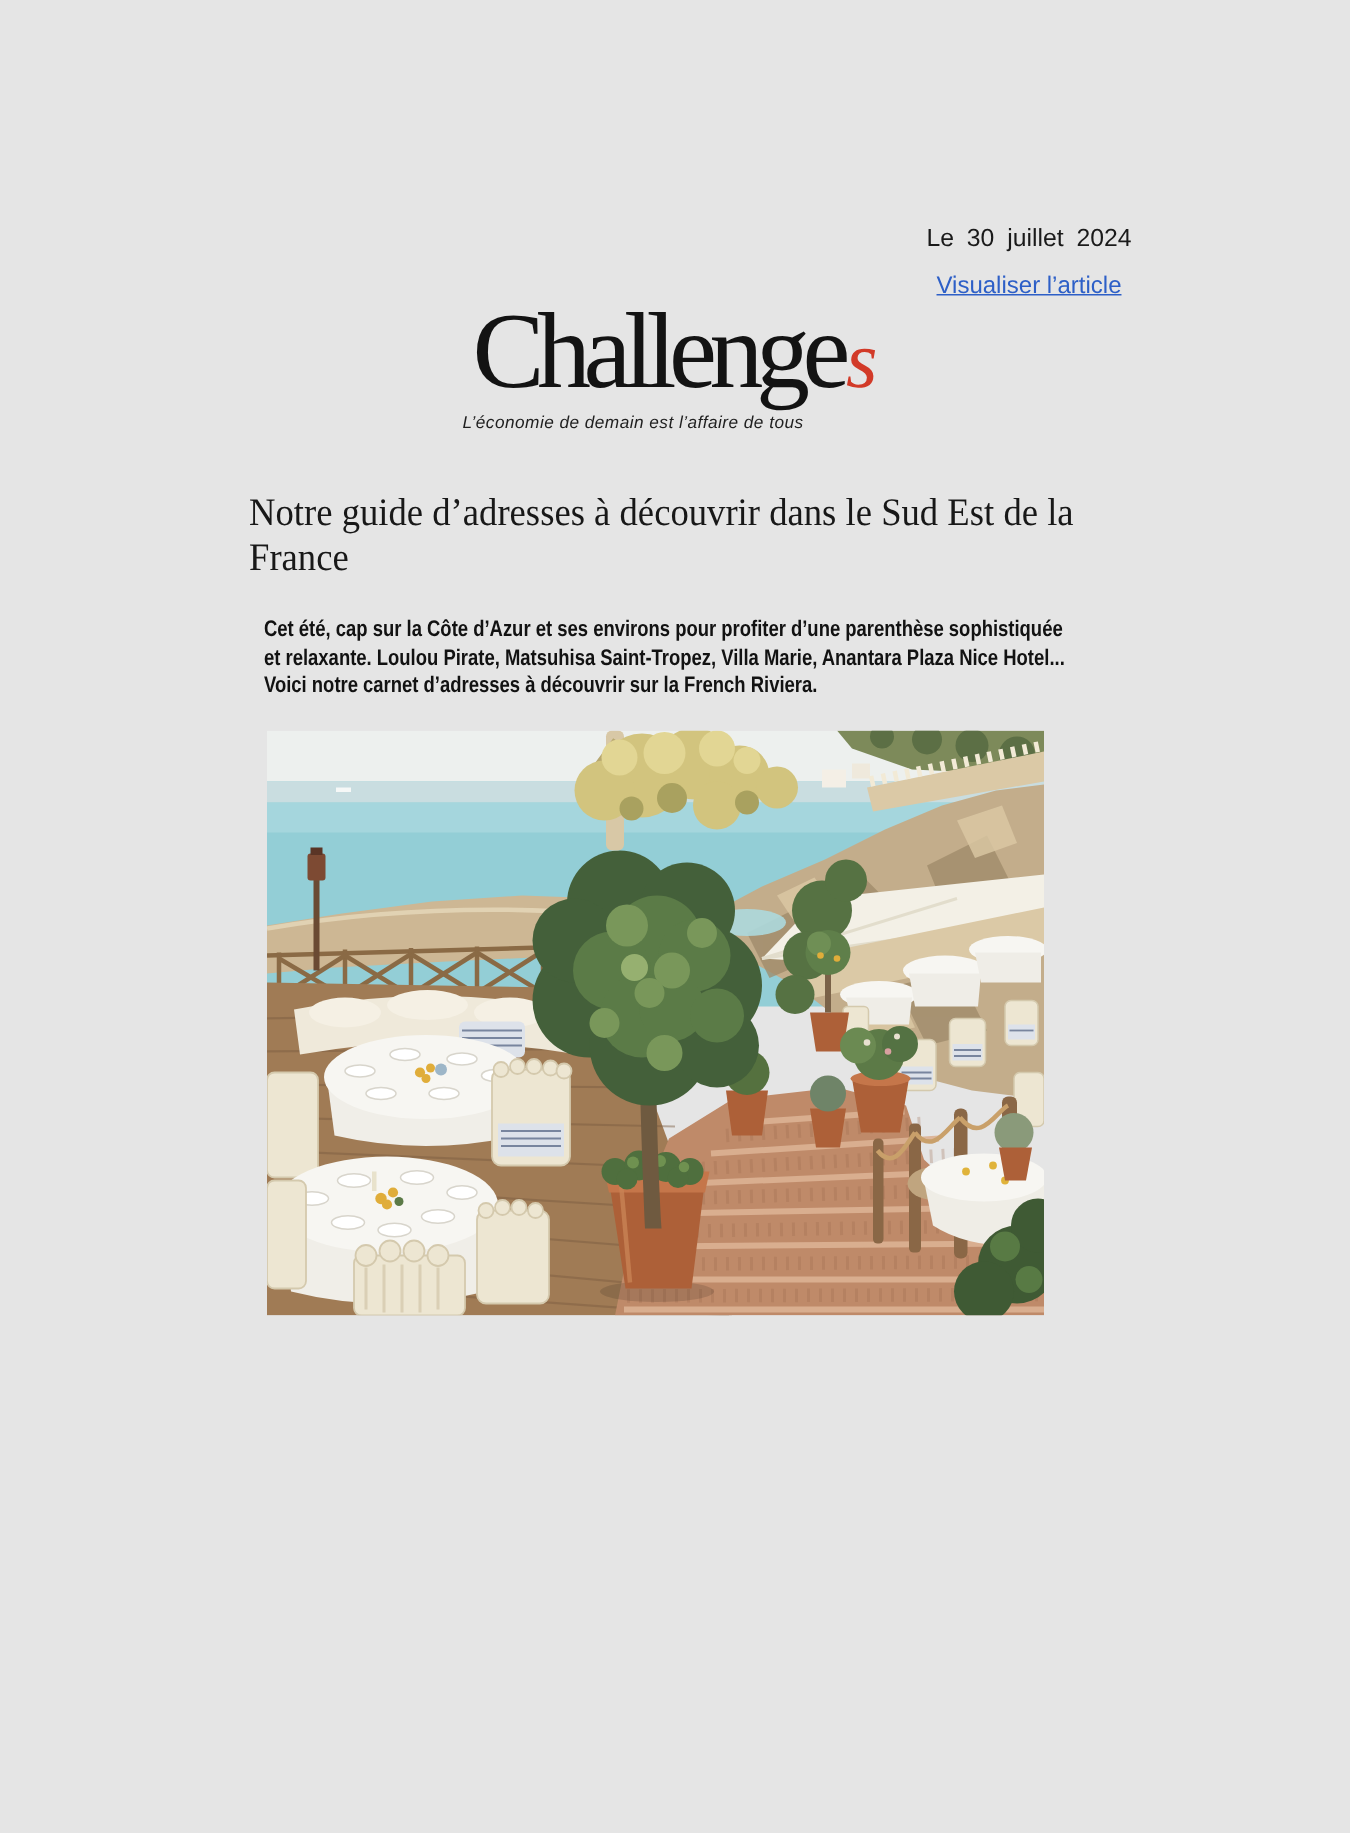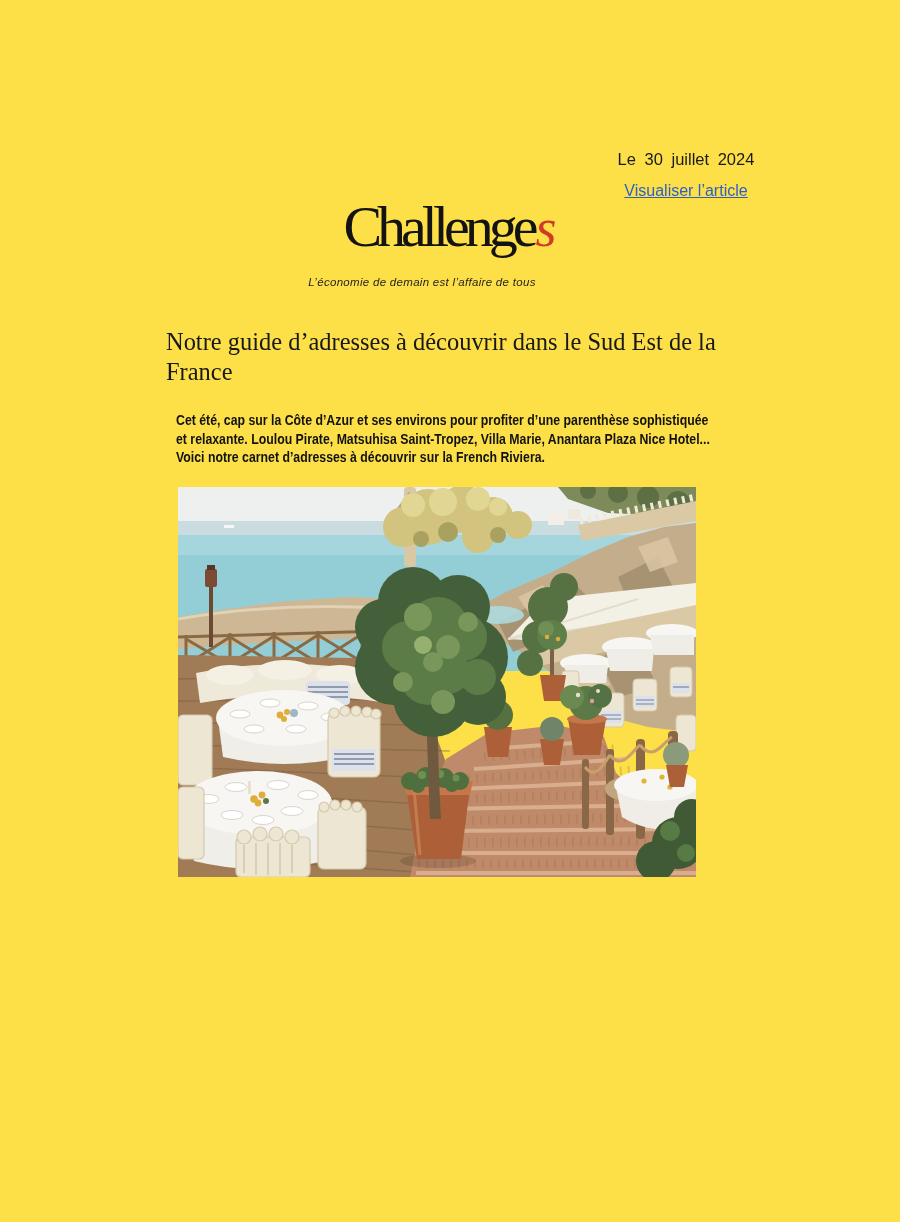--- a/index.html
+++ b/index.html
@@ -1,25 +1,25 @@
 <!DOCTYPE html>
 <html style="--link_blue: #2d5fc7; --logo_red: #d23a28; --text_dark: #1a1a1a;"><head>
 <meta charset="utf-8">
 <style>
   html,body{margin:0;padding:0;background:#fff;}
-  .page{position:relative;width:900px;height:1222px;background:#fde047;overflow:hidden;
+  .page{position:relative;width:900px;height:1222px;background:#e5e5e5;overflow:hidden;
         font-family:"Liberation Sans",sans-serif;color:var(--text_dark,#1a1a1a);}
   
   .header-meta{position:absolute;top:150px;left:564px;width:244px;text-align:center;}
   .date-line{font-size:16.5px;color:var(--text_dark,#1a1a1a);word-spacing:4px;line-height:1.2;}
   .article-link{display:inline-block;margin-top:12px;font-size:16px;color:var(--link_blue,#2d5fc7);
         text-decoration:underline;cursor:pointer;}
   
   .logo{position:absolute;top:198px;left:0;width:900px;text-align:center;line-height:1;}
-  .logo-word{font-family:"Liberation Serif",serif;font-size:58px;letter-spacing:-5px;
+  .logo-word{font-family:"Liberation Serif",serif;font-size:72px;letter-spacing:-5px;
         color:#131313;font-weight:500;}
   .logo-s{font-family:"Liberation Serif",serif;font-style:italic;font-size:54px;
         color:var(--logo_red,#d23a28);letter-spacing:0;margin-left:2px;}
   .logo-tagline{position:absolute;top:276px;left:0;width:900px;text-align:center;
         transform:translateX(-28px);font-style:italic;font-size:11.5px;letter-spacing:.3px;color:#1f1f1f;}
   
   .headline{position:absolute;left:166px;top:327px;width:600px;transform:scaleX(.94);
         transform-origin:0 0;font-family:"Liberation Serif",serif;font-weight:400;
         font-size:26px;line-height:1.16;color:#181818;margin:0;}
   

